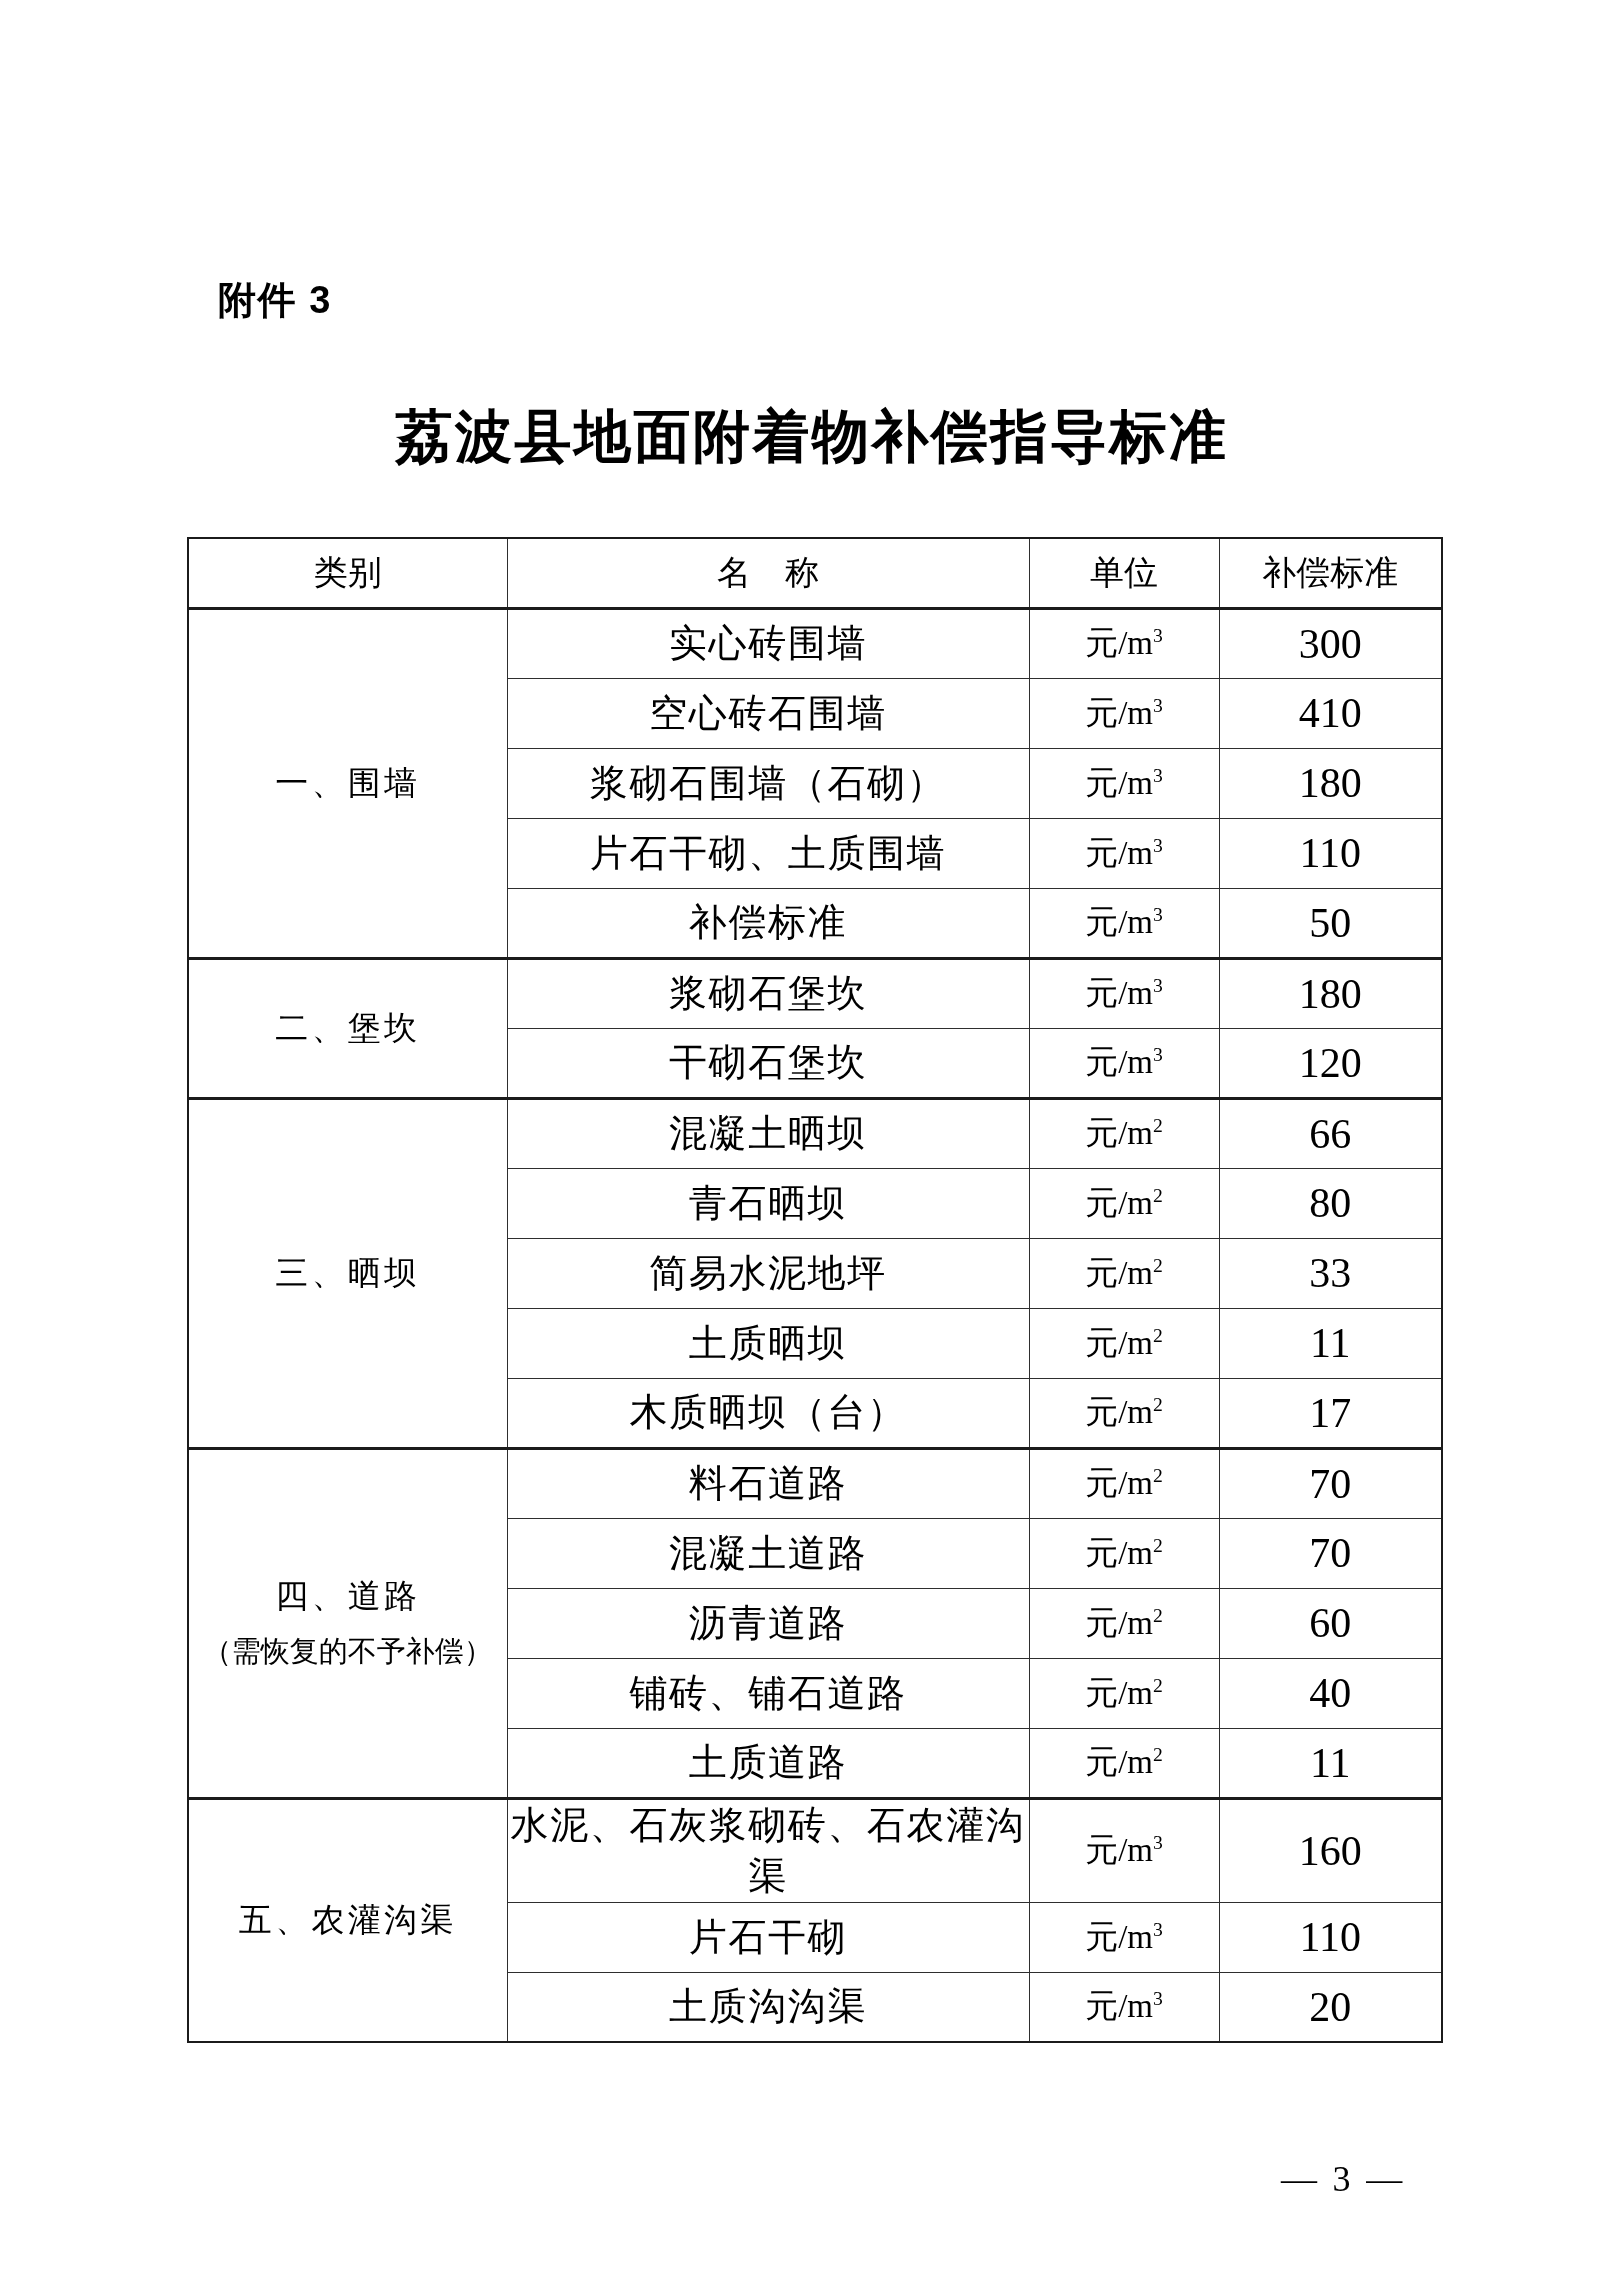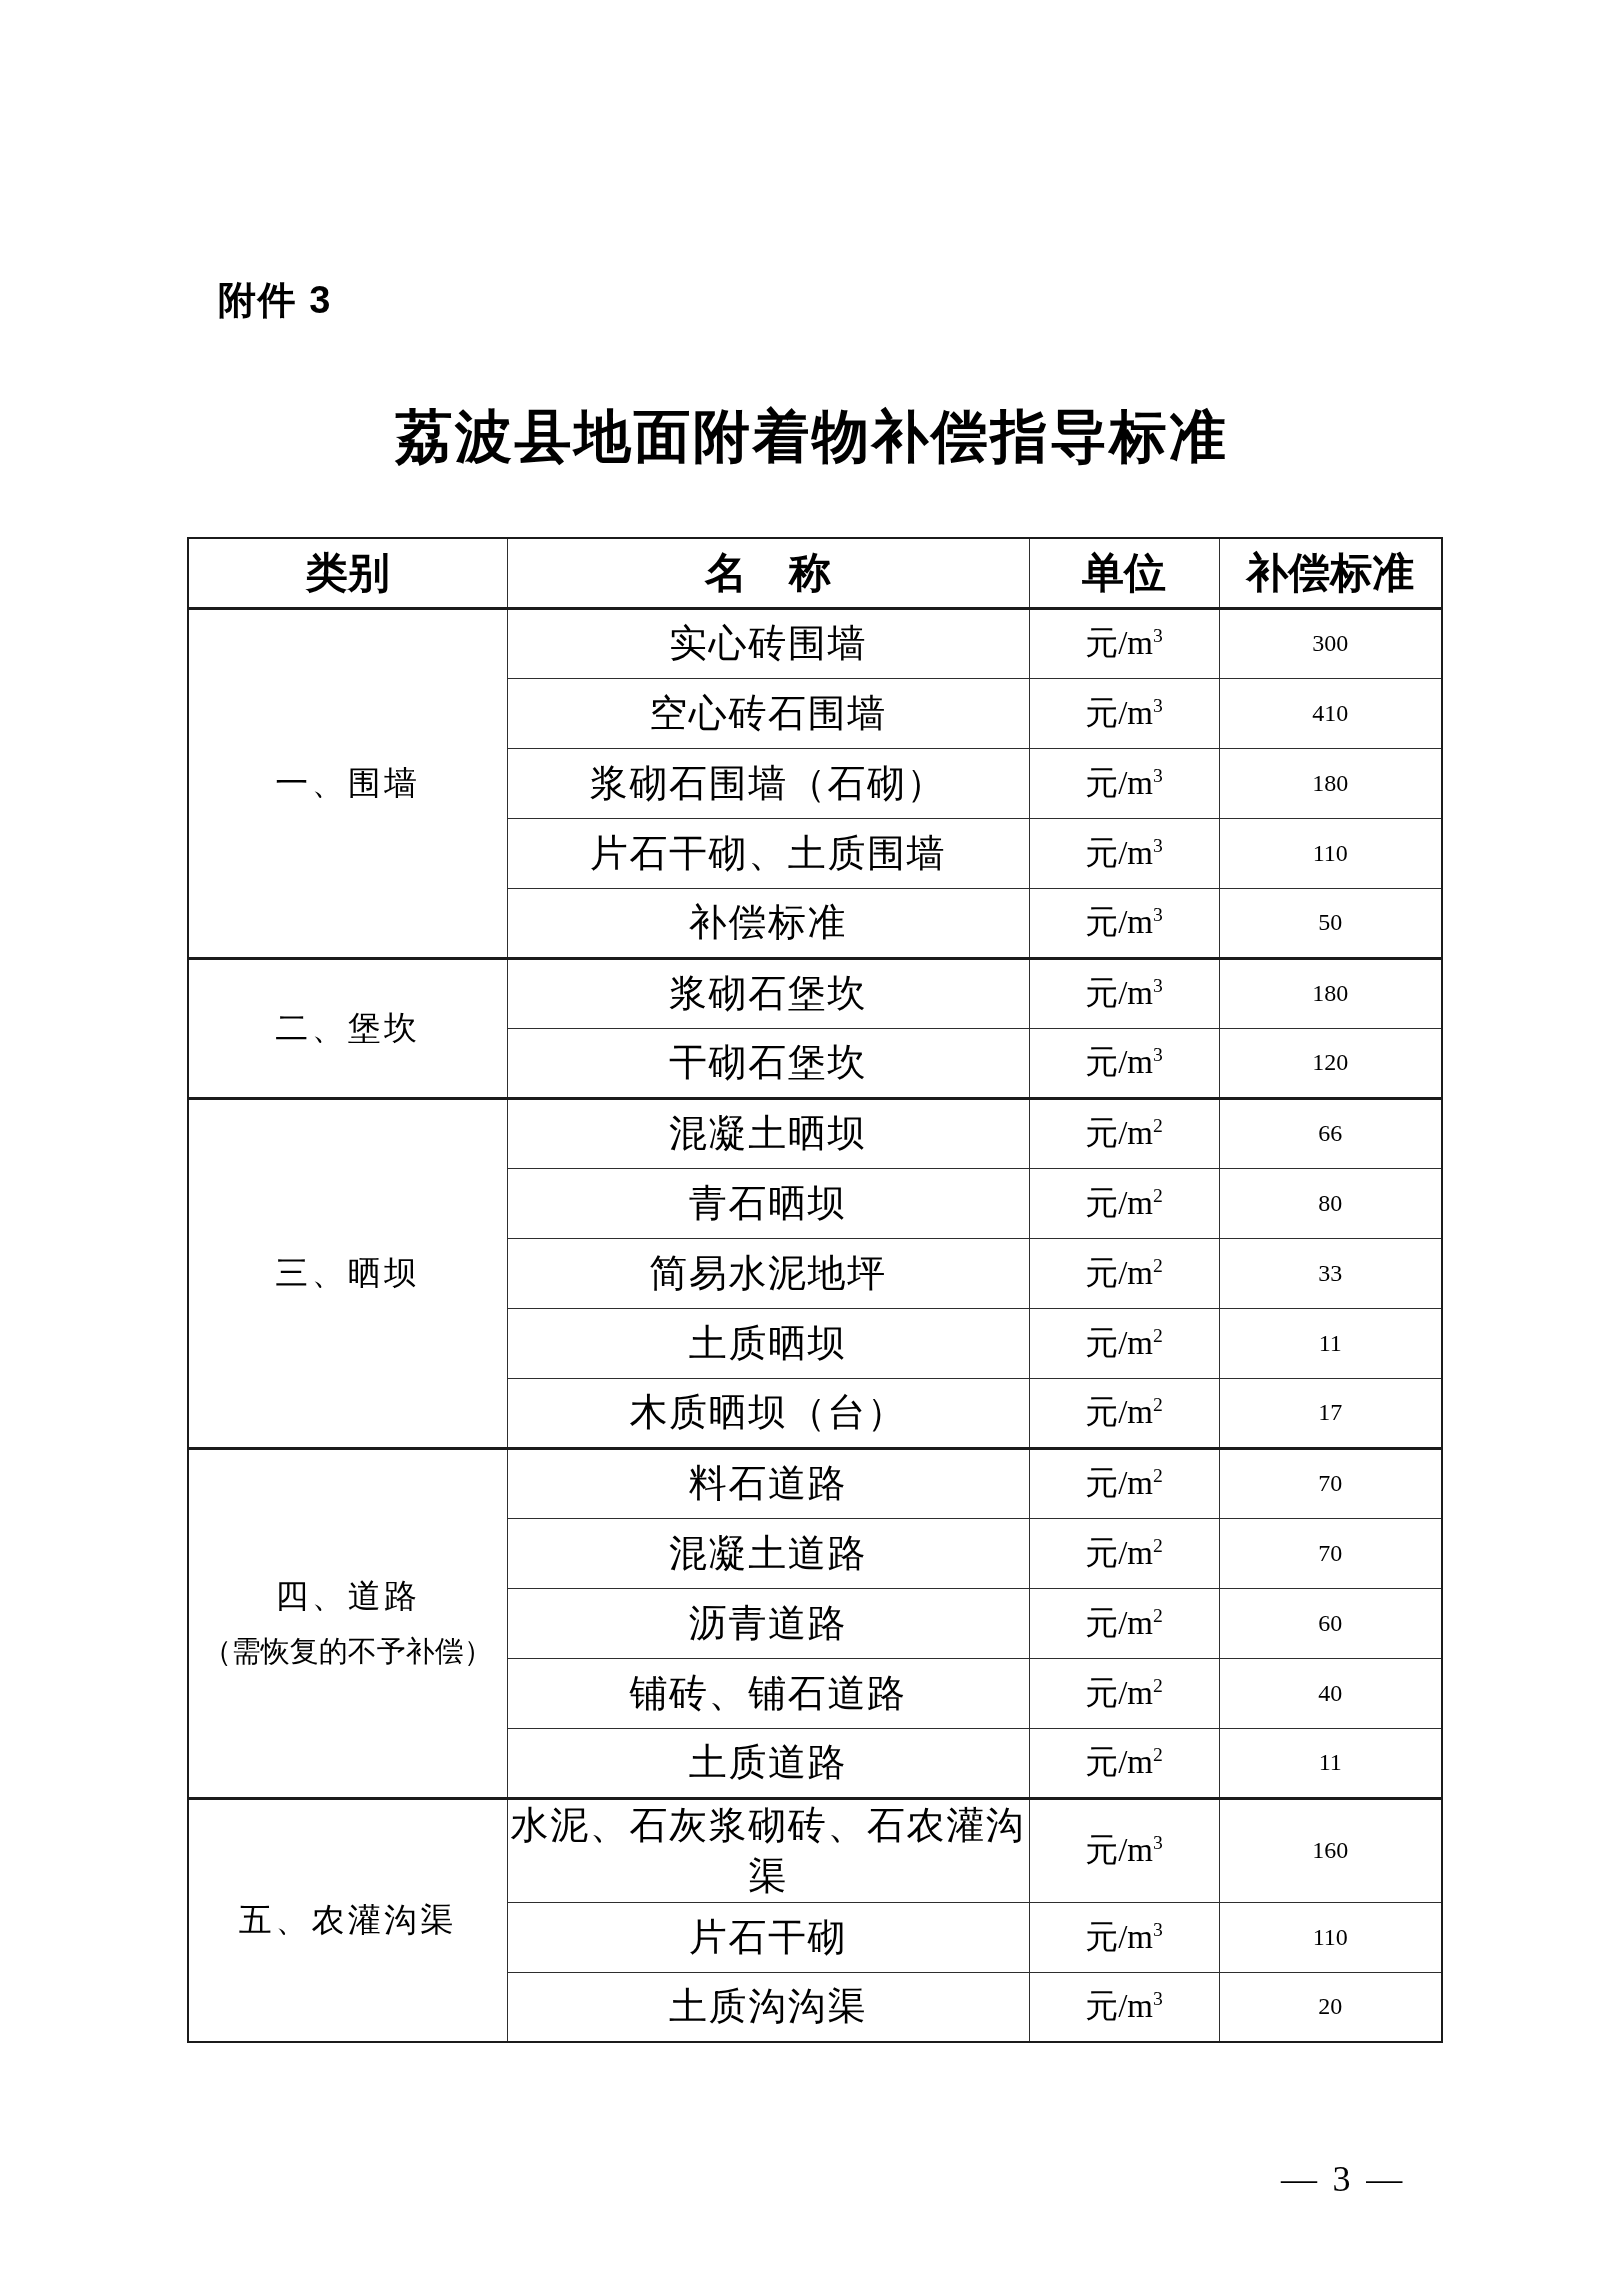--- a/index.html
+++ b/index.html
@@ -48,40 +48,40 @@
     border: 1.6px solid #2e2e2e;
     padding: 0;
     text-align: center;
     vertical-align: middle;
     overflow: hidden;
   }
   .doc-table thead tr { height: 70px; }
   .doc-table tbody tr { height: 70px; }
   .doc-table th {
     font-family: "Liberation Sans", "DejaVu Sans", sans-serif;
-    font-weight: 700;
-    font-size: 42px;
+    font-weight: 400;
+    font-size: 34px;
     border-bottom: 3.3px solid #1b1b1b;
     white-space: pre;
   }
   .doc-table tbody tr.group-start td { border-top: 3.3px solid #1b1b1b; }
   .cat-cell {
     font-size: 33px;
     letter-spacing: 3.3px;
   }
   .cat-note {
     font-size: 29px;
     letter-spacing: 0;
     margin-top: 13px;
     white-space: nowrap;
   }
   .name-cell { font-size: 38px; letter-spacing: 1.6px; }
   .unit-cell { font-size: 33px; }
   .unit-cell sup { font-size: 19.6px; line-height: 0; }
-  .value-cell { font-size: 24px; }
+  .value-cell { font-size: 42px; }
   .page-number {
     position: absolute;
     left: 1281px;
     top: 2158px;
     font-family: "Liberation Serif", "DejaVu Serif", serif;
     font-size: 36px;
     letter-spacing: 3.3px;
     white-space: pre;
   }
 </style>

